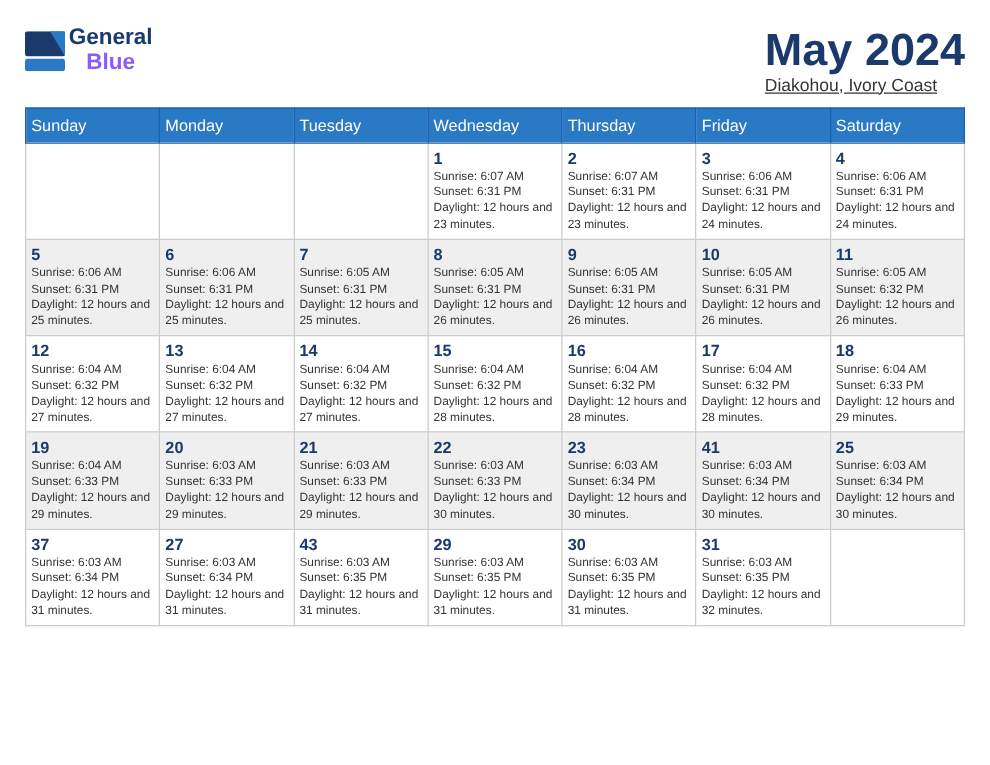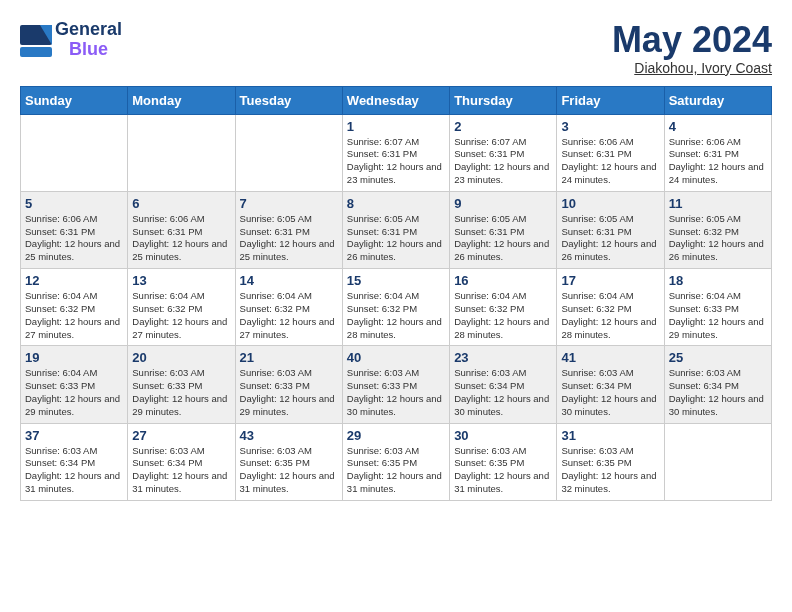--- a/index.html
+++ b/index.html
@@ -29,21 +29,20 @@
     }
     .logo-general { display: block; }
     .logo-blue { display: block; color: #8b5cf6; }
     .logo-icon {
       width: 30px;
       height: 30px;
       margin-right: 5px;
       position: relative;
     }
     .title-block {
-      text-align: right;
     }
     .title-month {
       font-size: 36px;
       font-weight: bold;
       color: #1a3a6b;
       line-height: 1.1;
     }
     .title-location {
       font-size: 14px;
       color: #333;
@@ -51,21 +50,21 @@
     }
     .calendar {
       width: 100%;
       border-collapse: collapse;
       border: 1px solid #ccc;
     }
     .calendar th {
       background: #2979c5;
       color: #fff;
       font-size: 13px;
-      font-weight: bold;
+      font-weight: normal;
       padding: 6px 4px;
       text-align: left;
       border: 1px solid #1a5fa8;
     }
     .calendar td {
       border: 1px solid #ccc;
       vertical-align: top;
       padding: 4px;
       width: calc(100% / 7);
       min-height: 80px;
@@ -216,21 +215,21 @@
         </td>
         <td>
           <span class="day-num">20</span>
           <div class="day-info">Sunrise: 6:03 AM<br>Sunset: 6:33 PM<br>Daylight: 12 hours and 29 minutes.</div>
         </td>
         <td>
           <span class="day-num">21</span>
           <div class="day-info">Sunrise: 6:03 AM<br>Sunset: 6:33 PM<br>Daylight: 12 hours and 29 minutes.</div>
         </td>
         <td>
-          <span class="day-num">40</span>
+          <span class="day-num">22</span>
           <div class="day-info">Sunrise: 6:03 AM<br>Sunset: 6:33 PM<br>Daylight: 12 hours and 30 minutes.</div>
         </td>
         <td>
           <span class="day-num">23</span>
           <div class="day-info">Sunrise: 6:03 AM<br>Sunset: 6:34 PM<br>Daylight: 12 hours and 30 minutes.</div>
         </td>
         <td>
           <span class="day-num">41</span>
           <div class="day-info">Sunrise: 6:03 AM<br>Sunset: 6:34 PM<br>Daylight: 12 hours and 30 minutes.</div>
         </td>

